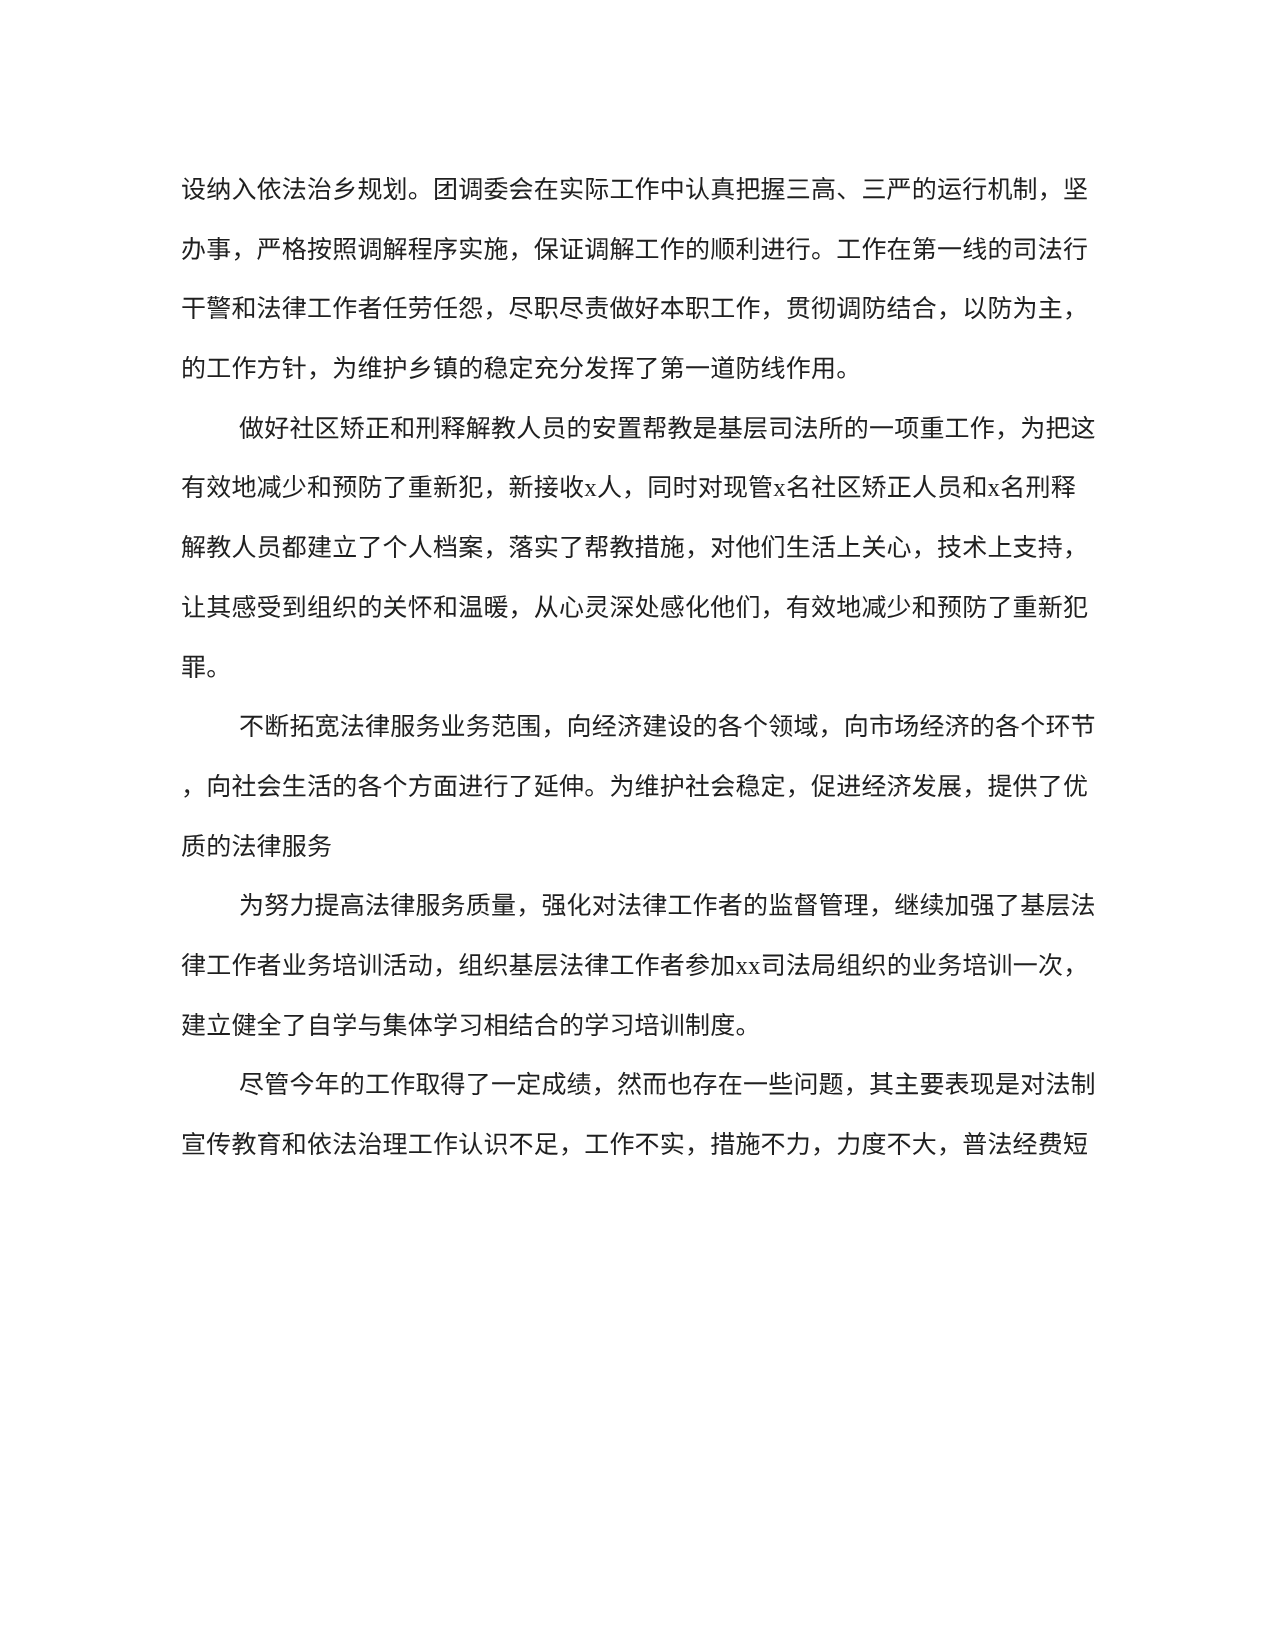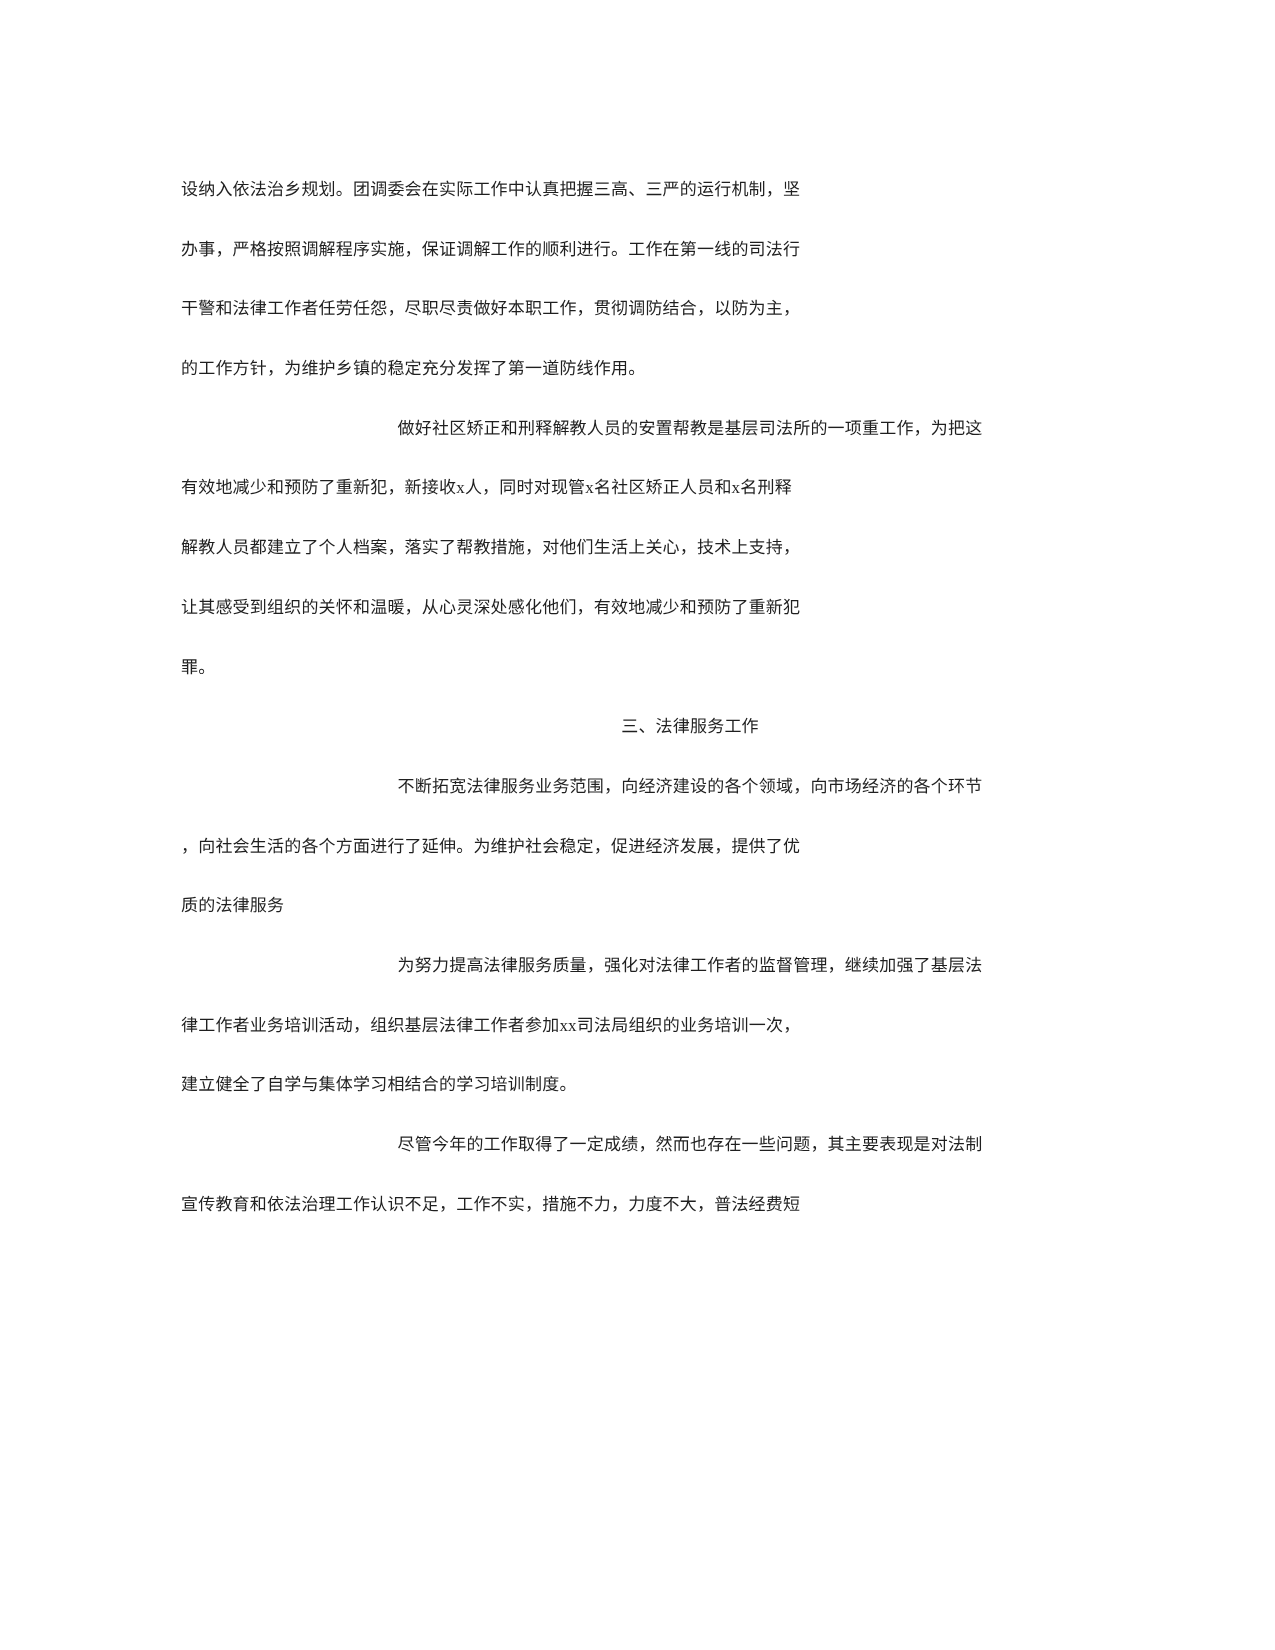--- a/index.html
+++ b/index.html
@@ -25,48 +25,46 @@
   }
   .textblock {
     position: absolute;
     left: 181px;
     top: 160px;
     width: 960px;
   }
   .line {
     height: 59.7px;
     line-height: 59.7px;
-    font-size: 17px;
+    font-size: 25px;
     letter-spacing: 0.2px;
     white-space: nowrap;
     font-weight: 400;
   }
   .indent {
     padding-left: 58px;
-    text-align: center;
   }
 </style>
 </head>
 <body style="color: rgb(31, 31, 31); background: rgb(255, 255, 255);">
 
 <div class="page">
   <div class="textblock">
 
     <div class="line">设纳入依法治乡规划。团调委会在实际工作中认真把握三高、三严的运行机制，坚</div>
     <div class="line">办事，严格按照调解程序实施，保证调解工作的顺利进行。工作在第一线的司法行</div>
     <div class="line">干警和法律工作者任劳任怨，尽职尽责做好本职工作，贯彻调防结合，以防为主，</div>
     <div class="line">的工作方针，为维护乡镇的稳定充分发挥了第一道防线作用。</div>
 
     <div class="line indent">做好社区矫正和刑释解教人员的安置帮教是基层司法所的一项重工作，为把这</div>
     <div class="line">有效地减少和预防了重新犯，新接收x人，同时对现管x名社区矫正人员和x名刑释</div>
     <div class="line">解教人员都建立了个人档案，落实了帮教措施，对他们生活上关心，技术上支持，</div>
     <div class="line">让其感受到组织的关怀和温暖，从心灵深处感化他们，有效地减少和预防了重新犯</div>
     <div class="line">罪。</div>
 
-    <div class="line indent">三、法律服务工作</div>
 
     <div class="line indent">不断拓宽法律服务业务范围，向经济建设的各个领域，向市场经济的各个环节</div>
     <div class="line">，向社会生活的各个方面进行了延伸。为维护社会稳定，促进经济发展，提供了优</div>
     <div class="line">质的法律服务</div>
 
     <div class="line indent">为努力提高法律服务质量，强化对法律工作者的监督管理，继续加强了基层法</div>
     <div class="line">律工作者业务培训活动，组织基层法律工作者参加xx司法局组织的业务培训一次，</div>
     <div class="line">建立健全了自学与集体学习相结合的学习培训制度。</div>
 
     <div class="line indent">尽管今年的工作取得了一定成绩，然而也存在一些问题，其主要表现是对法制</div>

